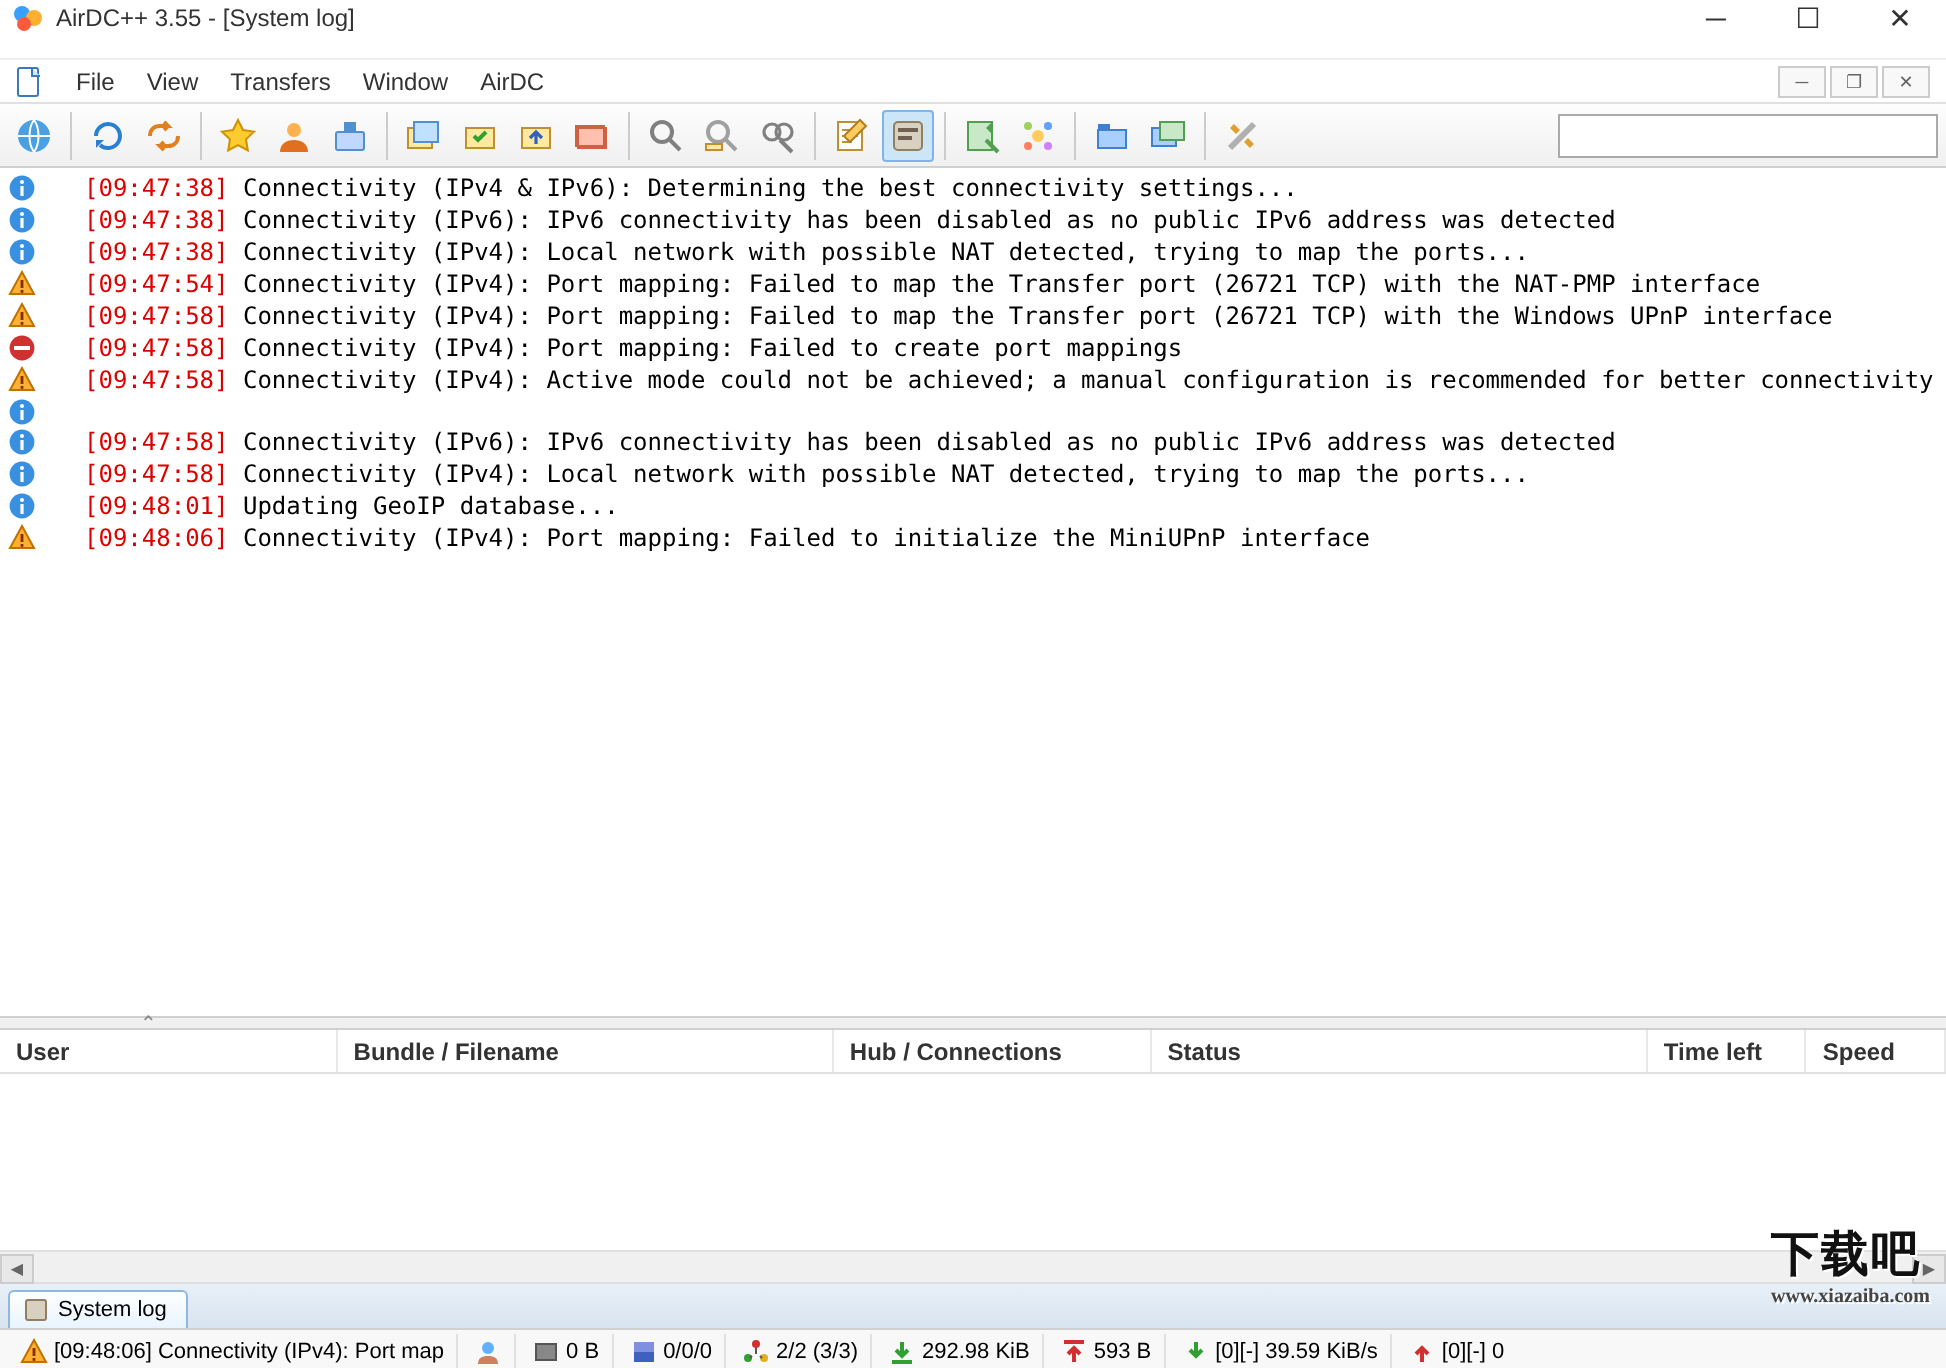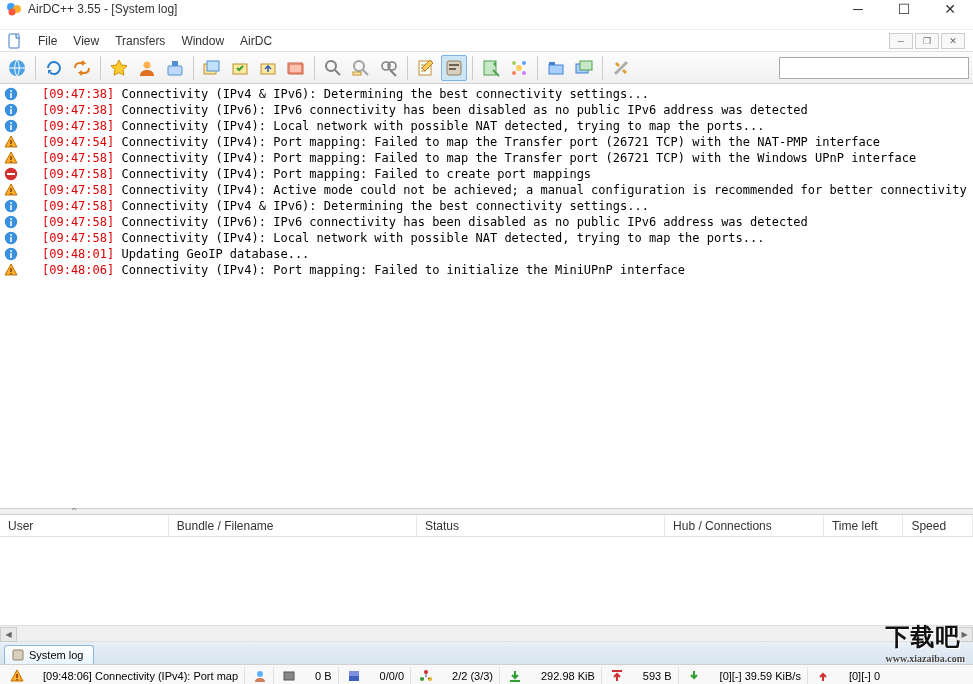--- a/index.html
+++ b/index.html
@@ -22,32 +22,32 @@
 .logarea { height: 425px; overflow-y: auto; font-family: "SimSun", "NSimSun", monospace; font-size: 12px; line-height: 16px; padding: 2px 0; background: #fff; border-bottom: 1px solid #d0d0d0; }
 .logline { display: flex; align-items: flex-start; padding: 0 4px; white-space: nowrap; }
 .logline .licon { width: 14px; height: 14px; margin-right: 4px; flex-shrink: 0; margin-top: 1px; }
 .logline .ts { color: #d00; margin-left: 20px; }
 .logline .msg { color: #000; }
 .logline .msg.err { color: #000000; }
 .splitter { height: 6px; background: #f0f0f0; border-bottom: 1px solid #d0d0d0; position: relative; display:flex; justify-content:center; align-items:center; }
 .splitter::after { content:"⌃"; font-size:10px; color:#888; position:absolute; left:70px; }
 .transfers { height: 110px; background: #fff; display: flex; flex-direction: column; }
 .transfers .cols { display: flex; height: 22px; border-bottom: 1px solid #e0e0e0; align-items: center; font-size: 12px; color: #333; }
-.transfers .col { padding: 0 8px; border-right: 1px solid #e8e8e8; height: 100%; display: flex; align-items: center; }
+.transfers .col { padding: 0 8px; border-right: 1px solid #e8e8e8; height: 100%; display: flex; align-items: center; font-weight: bold; }
 .transfers .body { flex: 1; background: #fff; }
 .hscroll { height: 17px; background: #f0f0f0; border-top: 1px solid #e0e0e0; border-bottom: 1px solid #e0e0e0; position: relative; }
 .hscroll .thumb-l { position:absolute; left:0; width:17px; height:15px; top:1px; background:#e8e8e8; border:1px solid #ccc; display:flex;align-items:center;justify-content:center; font-size:8px; color:#666;}
 .hscroll .thumb-r { position:absolute; right:0; width:17px; height:15px; top:1px; background:#e8e8e8; border:1px solid #ccc; display:flex;align-items:center;justify-content:center; font-size:8px; color:#666;}
 .tabbar { height: 22px; background: linear-gradient(#e8f0f8,#d8e4f0); display: flex; align-items: flex-end; padding: 0 4px; }
 .tabbar .tab { background: linear-gradient(#fff,#e8f4ff); border: 1px solid #8fb8e0; border-bottom: none; padding: 2px 10px 2px 6px; font-size: 11px; display: flex; align-items: center; gap: 4px; border-radius: 3px 3px 0 0; }
 .statusbar { height: 22px; border-top: 1px solid #d0d0d0; display: flex; align-items: center; padding: 0 4px; font-size: 11px; gap: 2px; background: #f8f8f8; }
-.statusbar .cell { display: flex; align-items: center; gap: 19px; padding: 0 6px; border-right: 1px solid #e0e0e0; height: 18px; }
+.statusbar .cell { display: flex; align-items: center; gap: 3px; padding: 0 6px; border-right: 1px solid #e0e0e0; height: 18px; }
 .statusbar .cell:last-child { border-right: none; }
 .sicon { width: 14px; height: 14px; display: inline-flex; align-items: center; justify-content: center; }
-.watermark { position: absolute; right: 8px; bottom: 20px; font-size: 24px; font-weight: bold; color: #111; text-shadow: 1px 1px 0 #fff; font-family: "Microsoft YaHei"; letter-spacing: 1px; pointer-events:none; }
+.watermark { position: absolute; right: 8px; bottom: 30px; font-size: 24px; font-weight: bold; color: #111; text-shadow: 1px 1px 0 #fff; font-family: "Microsoft YaHei"; letter-spacing: 1px; pointer-events:none; }
 .watermark .url { display:block; font-size:10px; color:#444; letter-spacing:0; text-align:center; }
 svg { display: block; }
 </style>
 </head>
 <body>
 
 <div class="titlebar">
   <span class="app-icon">
     <svg width="16" height="16" viewBox="0 0 16 16">
         <circle cx="5" cy="6" r="4" fill="#3aa0ff"></circle>
@@ -287,21 +287,20 @@
       <span><span class="ts">[09:47:58]</span> <span class="msg">Connectivity (IPv4): Active mode could not be achieved; a manual configuration is recommended for better connectivity</span></span>
     </div>
     <div class="logline">
       <span class="licon">
         <svg width="14" height="14" viewBox="0 0 14 14">
           <circle cx="7" cy="7" r="6.2" fill="#3a90e0"></circle>
           <rect x="6.2" y="6" width="1.6" height="5" fill="#fff"></rect>
           <circle cx="7" cy="4" r="1" fill="#fff"></circle>
         </svg>
       </span>
-      <span><span class="ts">[09:47:58]</span> <span class="msg">Connectivity (IPv4 &amp; IPv6): Determining the best connectivity settings...</span></span>
     </div>
     <div class="logline">
       <span class="licon">
         <svg width="14" height="14" viewBox="0 0 14 14">
           <circle cx="7" cy="7" r="6.2" fill="#3a90e0"></circle>
           <rect x="6.2" y="6" width="1.6" height="5" fill="#fff"></rect>
           <circle cx="7" cy="4" r="1" fill="#fff"></circle>
         </svg>
       </span>
       <span><span class="ts">[09:47:58]</span> <span class="msg">Connectivity (IPv6): IPv6 connectivity has been disabled as no public IPv6 address was detected</span></span>
@@ -337,22 +336,22 @@
       <span><span class="ts">[09:48:06]</span> <span class="msg">Connectivity (IPv4): Port mapping: Failed to initialize the MiniUPnP interface</span></span>
     </div>
   </div>
 
 <div class="splitter"></div>
 
 <div class="transfers">
   <div class="cols" id="cols">
       <div class="col" style="width: 170px;">User</div>
       <div class="col" style="width: 250px;">Bundle / Filename</div>
+      <div class="col" style="width: 160px;">Hub / Connections</div>
       <div class="col" style="width: 250px;">Status</div>
-      <div class="col" style="width: 160px;">Hub / Connections</div>
       <div class="col" style="width: 80px;">Time left</div>
       <div class="col" style="width: 70px;">Speed</div>
     </div>
   <div class="body"></div>
 </div>
 <div class="hscroll">
   <div class="thumb-l">◀</div>
   <div class="thumb-r">▶</div>
 </div>
 

